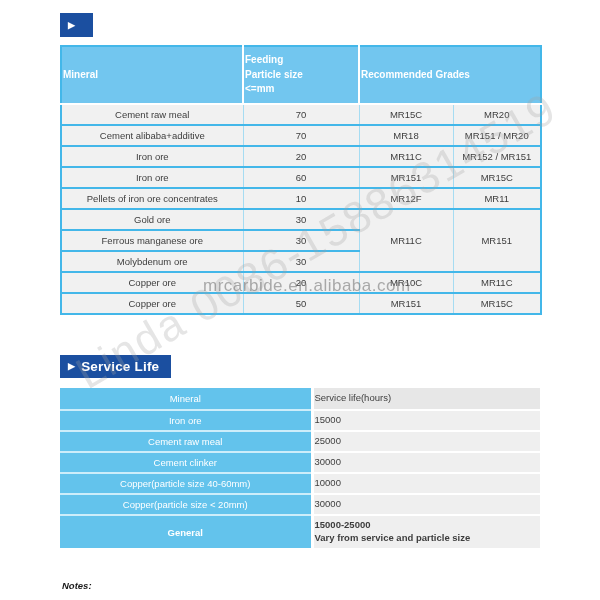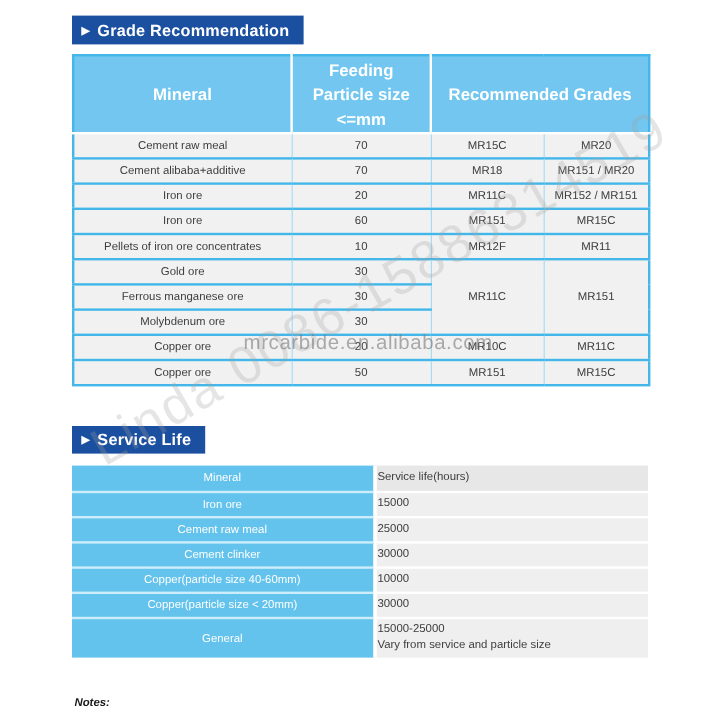--- a/index.html
+++ b/index.html
@@ -15,36 +15,36 @@
     height:24px; display:inline-flex; align-items:center; padding:0 12px 0 8px;
     letter-spacing:.2px;
   }
   .section-bar .tri { font-size:9px; margin-right:6px; line-height:1; }
 
   
   table { border-collapse:collapse; table-layout:fixed; }
   .t1 { width:480px; border:2px solid #43B7E9; }
   .t1 thead tr { height:58px; }
   .t1 thead th {
-    background:#72C6EF; color:#ffffff; font-weight:bold; font-size:14px;
+    background:#72C6EF; color:#ffffff; font-weight:bold; font-size:10px;
     border-left:2px solid #ffffff; border-bottom:2px solid #ffffff;
-    text-align:center; vertical-align:middle; line-height:1.45;
+    text-align:left; vertical-align:middle; line-height:1.45;
   }
   .t1 thead th:first-child { border-left:none; }
   .t1 tbody tr { height:21px; }
   .t1 tbody td {
     background:#F1F1F1; color:#3D3D3D; font-size:9.5px; text-align:center;
     vertical-align:middle; border:1px solid #A6DCF2; border-bottom:2px solid #43B7E9;
   }
 
   
   .t2 { width:480px; }
   .t2 tr { height:21px; }
   .t2 tr.hdr { height:22px; }
-  .t2 tr.general { height:33px; }
+  .t2 tr.general { height:33px;font-weight:bold; }
   .t2 td.min {
     background:#63C3EC; color:#ffffff; font-size:9.5px; text-align:center;
     vertical-align:middle; border-bottom:2px solid #CDEDFA;
   }
   .t2 td.val {
     background:#EFEFEF; color:#3D3D3D; font-size:9.5px; 
     vertical-align:middle; border-bottom:2px solid #ffffff; border-left:3px solid #ffffff;
     line-height:1.35;
   }
   .t2 tr.hdr td.val { background:#E7E7E7; }
@@ -65,21 +65,20 @@
     transform:rotate(-30deg); transform-origin:0 50%;
   }
 </style>
 </head>
 <body>
 
 <div class="abs wm-diag">Linda 0086-15886314519</div>
 
 <div class="abs section-bar" style="left:60px; top:13px;">
   <span class="tri">▶</span>
-  <span>Grade Recommendation</span>
 </div>
 
 <table class="t1 abs" style="left:60px; top:45px;">
   <colgroup>
       <col style="width:182px">
       <col style="width:116px">
       <col style="width:94px">
       <col style="width:88px">
     </colgroup>
   <thead>

